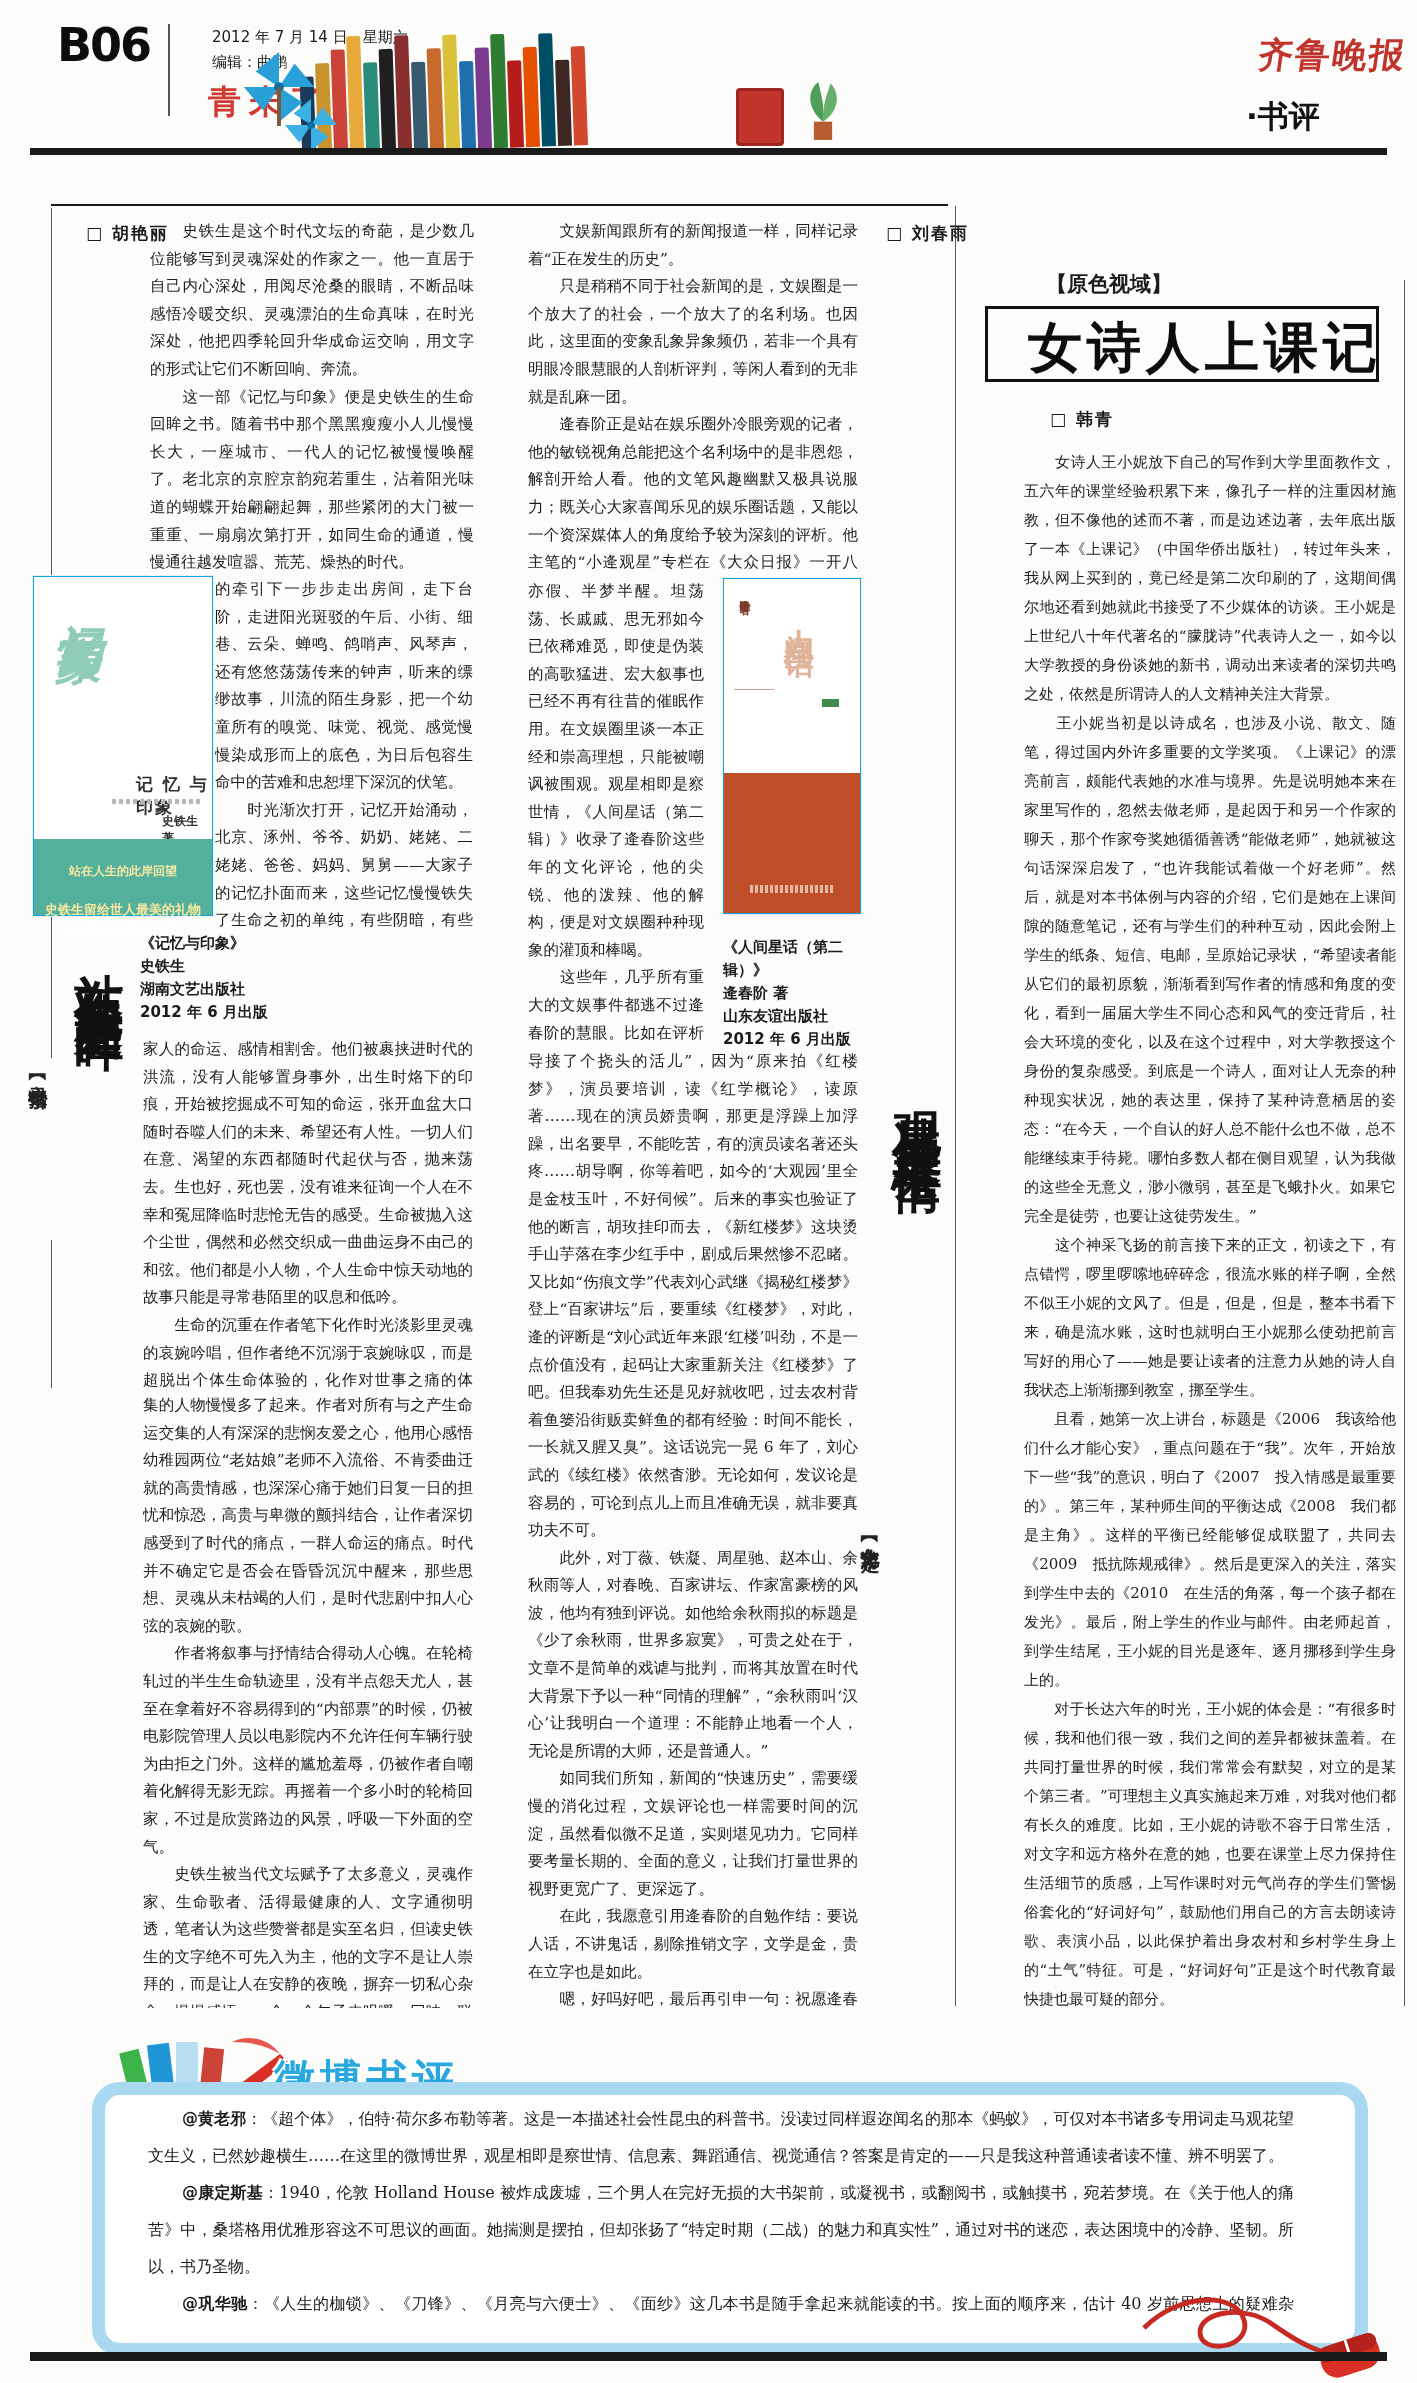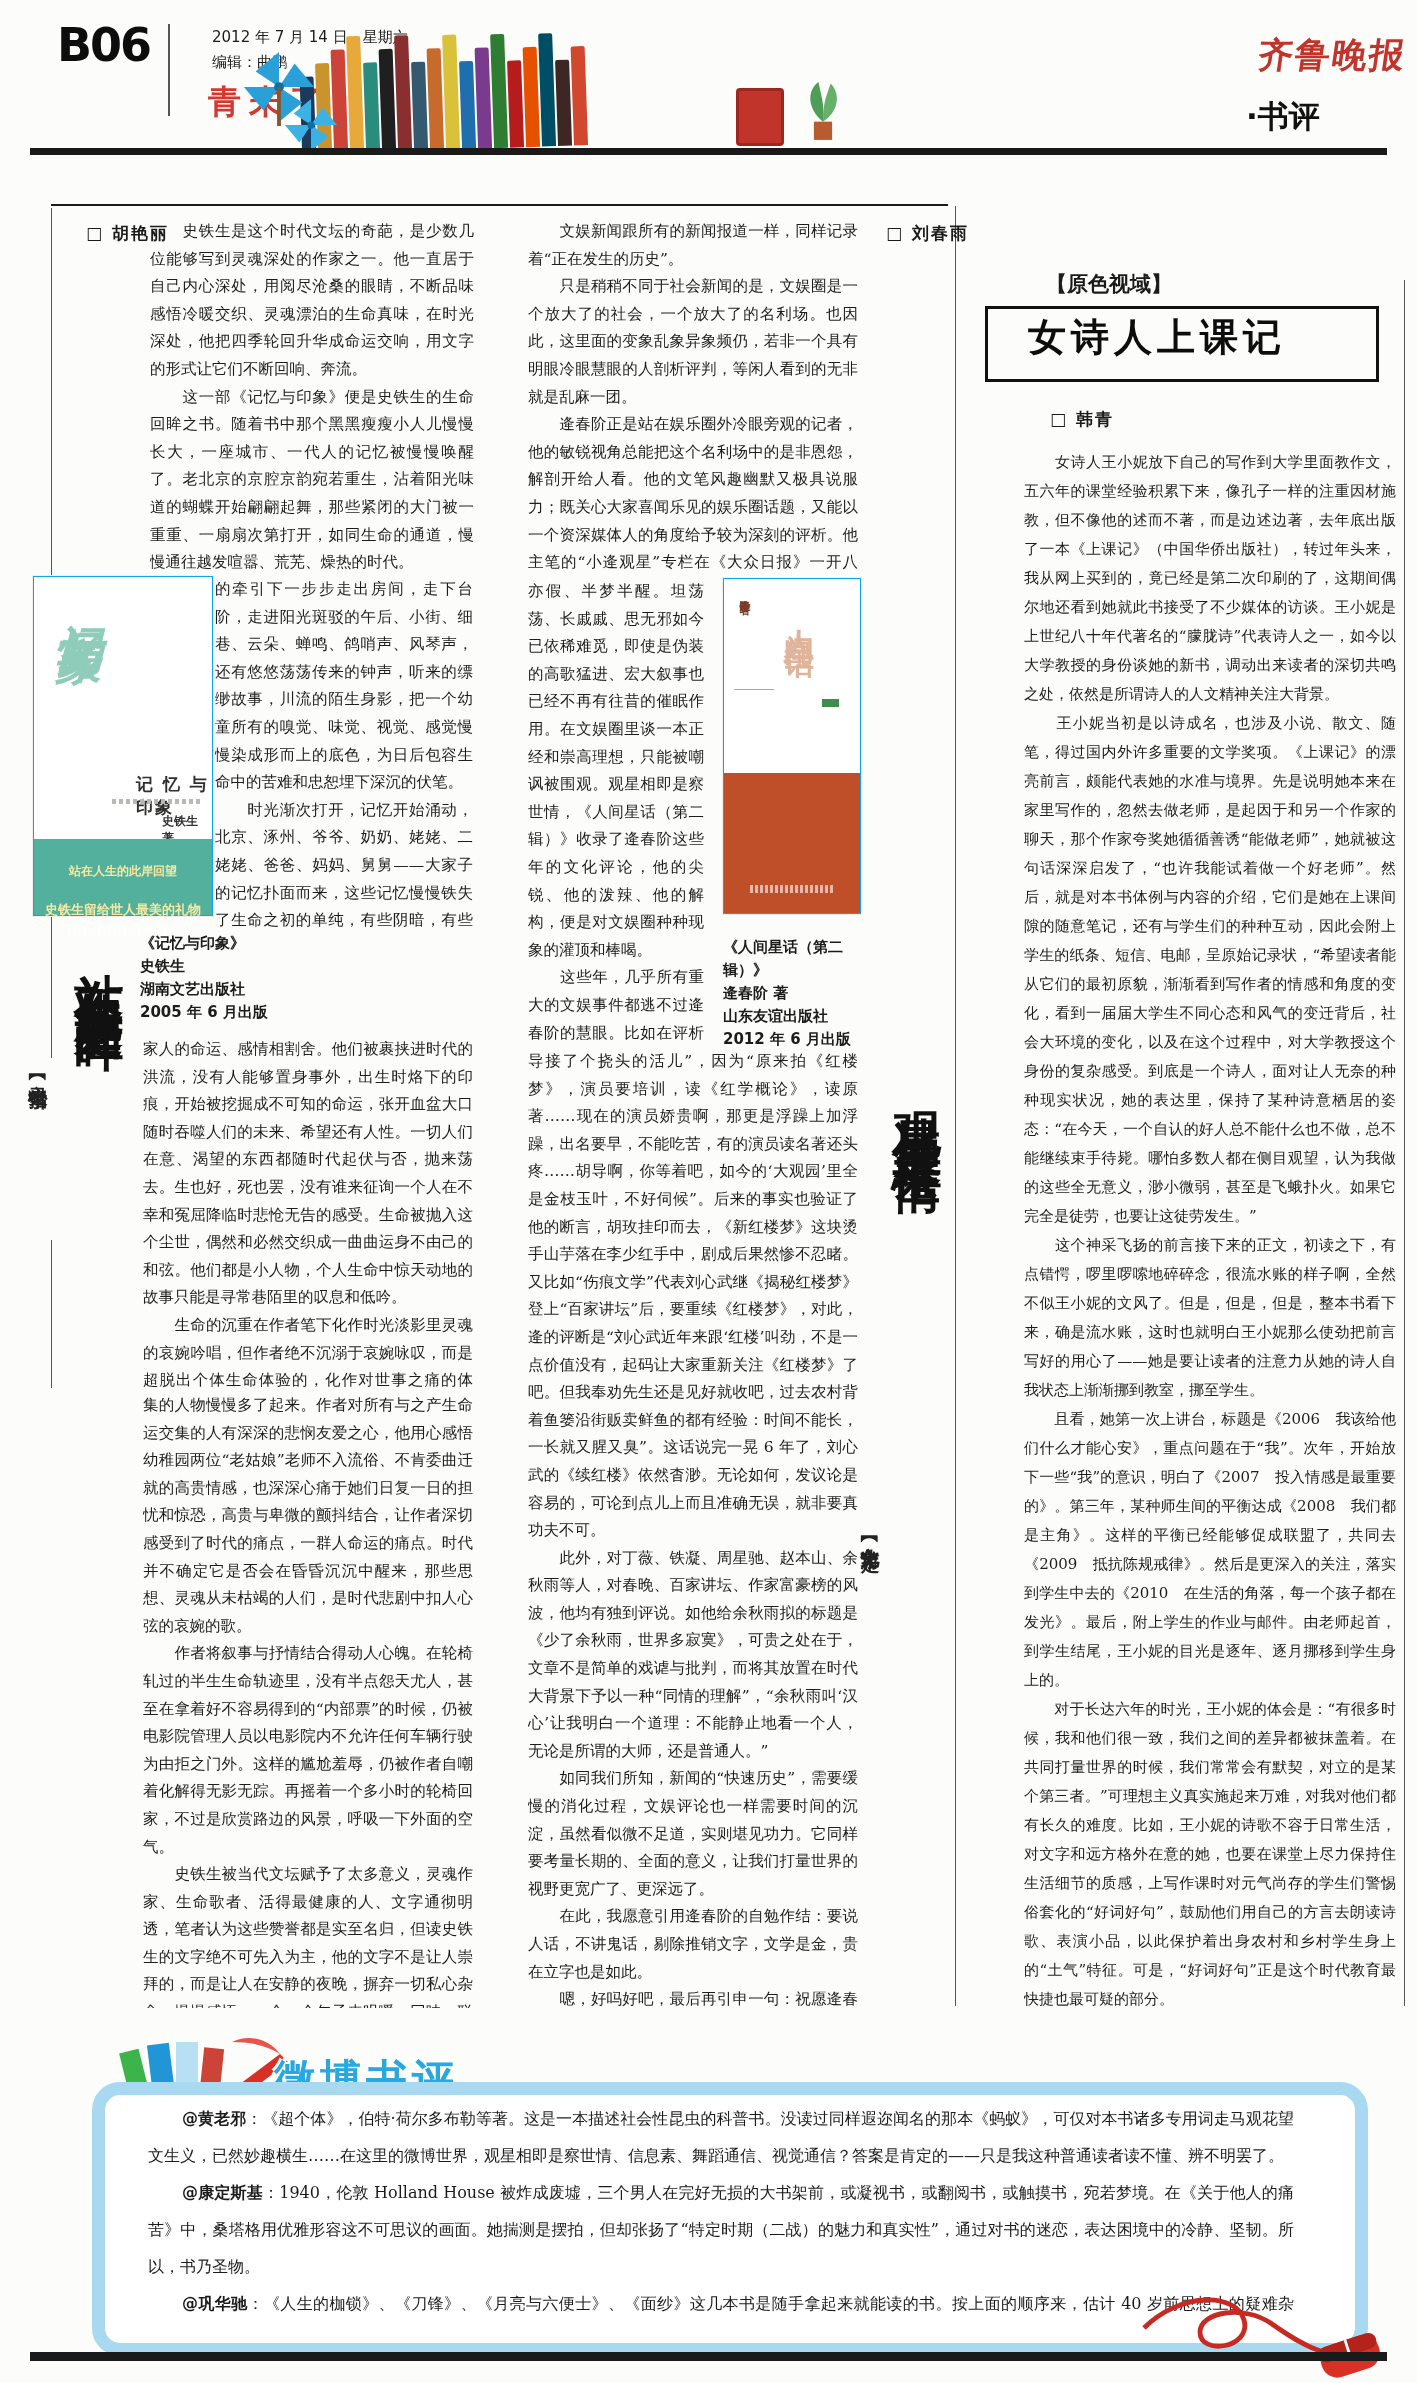--- a/index.html
+++ b/index.html
@@ -111,21 +111,21 @@
       <div style="margin:6px auto 0;width:110px;height:10px;background:repeating-linear-gradient(90deg,rgba(255,255,255,.55) 0 3px,transparent 3px 5px);"></div>
     </div>
   </div>
 
   <div class="abs body-text" style="left:215px;top:576px;width:258px;height:352px;">的牵引下一步步走出房间，走下台阶，走进阳光斑驳的午后、小街、细巷、云朵、蝉鸣、鸽哨声、风琴声，还有悠悠荡荡传来的钟声，听来的缥缈故事，川流的陌生身影，把一个幼童所有的嗅觉、味觉、视觉、感觉慢慢染成形而上的底色，为日后包容生命中的苦难和忠恕埋下深沉的伏笔。
 　　时光渐次打开，记忆开始涌动，北京、涿州、爷爷、奶奶、姥姥、二姥姥、爸爸、妈妈、舅舅——大家子的记忆扑面而来，这些记忆慢慢铁失了生命之初的单纯，有些阴暗，有些模糊，甚至只是一个人形剪影，躲在大衣隐藏的话语和感情转折后，不能被触及却又活生生地与一</div>
 
   <div class="abs meta" style="left:140px;top:932px;width:190px;">《记忆与印象》
 史铁生
 湖南文艺出版社
-2005 年 6 月出版</div>
+2012 年 6 月出版</div>
 
   <div class="abs v-cat" style="left:26px;top:1068px;height:180px;">【心灵指引】</div>
   <div class="abs v-head" style="left:66px;top:934px;height:460px;font-size:49px;letter-spacing:7px;">站在生命远处回眸</div>
 
   <div class="abs body-text" style="left:143px;top:1036px;width:330px;height:352px;">家人的命运、感情相割舍。他们被裹挟进时代的洪流，没有人能够置身事外，出生时烙下的印痕，开始被挖掘成不可知的命运，张开血盆大口随时吞噬人们的未来、希望还有人性。一切人们在意、渴望的东西都随时代起伏与否，抛来荡去。生也好，死也罢，没有谁来征询一个人在不幸和冤屈降临时悲怆无告的感受。生命被抛入这个尘世，偶然和必然交织成一曲曲运身不由己的和弦。他们都是小人物，个人生命中惊天动地的故事只能是寻常巷陌里的叹息和低吟。
 　　生命的沉重在作者笔下化作时光淡影里灵魂的哀婉吟唱，但作者绝不沉溺于哀婉咏叹，而是超脱出个体生命体验的，化作对世事之痛的体悟。时光流逝，同作者的生命展开交</div>
   <div class="abs body-text" style="left:143px;top:1392px;width:330px;height:616px;">集的人物慢慢多了起来。作者对所有与之产生命运交集的人有深深的悲悯友爱之心，他用心感悟幼稚园两位“老姑娘”老师不入流俗、不肯委曲迁就的高贵情感，也深深心痛于她们日复一日的担忧和惊恐，高贵与卑微的颤抖结合，让作者深切感受到了时代的痛点，一群人命运的痛点。时代并不确定它是否会在昏昏沉沉中醒来，那些思想、灵魂从未枯竭的人们，是时代悲剧中扣人心弦的哀婉的歌。
 　　作者将叙事与抒情结合得动人心魄。在轮椅轧过的半生生命轨迹里，没有半点怨天尤人，甚至在拿着好不容易得到的“内部票”的时候，仍被电影院管理人员以电影院内不允许任何车辆行驶为由拒之门外。这样的尴尬羞辱，仍被作者自嘲着化解得无影无踪。再摇着一个多小时的轮椅回家，不过是欣赏路边的风景，呼吸一下外面的空气。
 　　史铁生被当代文坛赋予了太多意义，灵魂作家、生命歌者、活得最健康的人、文字通彻明透，笔者认为这些赞誉都是实至名归，但读史铁生的文字绝不可先入为主，他的文字不是让人崇拜的，而是让人在安静的夜晚，摒弃一切私心杂念，慢慢感悟，一个一个句子来咀嚼、回味、联想的。只有用心品出来的才是味道，品出来的才会在心底开出花朵，它也许就是一个时代的缩影，也许是代代传承的记忆。</div>
 
@@ -160,21 +160,21 @@
 
   <div class="abs body-text" style="left:528px;top:1048px;width:330px;height:960px;">导接了个挠头的活儿”，因为“原来拍《红楼梦》，演员要培训，读《红学概论》，读原著……现在的演员娇贵啊，那更是浮躁上加浮躁，出名要早，不能吃苦，有的演员读名著还头疼……胡导啊，你等着吧，如今的‘大观园’里全是金枝玉叶，不好伺候”。后来的事实也验证了他的断言，胡玫挂印而去，《新红楼梦》这块烫手山芋落在李少红手中，剧成后果然惨不忍睹。又比如“伤痕文学”代表刘心武继《揭秘红楼梦》登上“百家讲坛”后，要重续《红楼梦》，对此，逄的评断是“刘心武近年来跟‘红楼’叫劲，不是一点价值没有，起码让大家重新关注《红楼梦》了吧。但我奉劝先生还是见好就收吧，过去农村背着鱼篓沿街贩卖鲜鱼的都有经验：时间不能长，一长就又腥又臭”。这话说完一晃 6 年了，刘心武的《续红楼》依然杳渺。无论如何，发议论是容易的，可论到点儿上而且准确无误，就非要真功夫不可。
 　　此外，对丁薇、铁凝、周星驰、赵本山、余秋雨等人，对春晚、百家讲坛、作家富豪榜的风波，他均有独到评说。如他给余秋雨拟的标题是《少了余秋雨，世界多寂寞》，可贵之处在于，文章不是简单的戏谑与批判，而将其放置在时代大背景下予以一种“同情的理解”，“余秋雨叫‘汉心’让我明白一个道理：不能静止地看一个人，无论是所谓的大师，还是普通人。”
 　　如同我们所知，新闻的“快速历史”，需要缓慢的消化过程，文娱评论也一样需要时间的沉淀，虽然看似微不足道，实则堪见功力。它同样要考量长期的、全面的意义，让我们打量世界的视野更宽广了、更深远了。
 　　在此，我愿意引用逄春阶的自勉作结：要说人话，不讲鬼话，剔除推销文字，文学是金，贵在立字也是如此。
 　　嗯，好吗好吧，最后再引申一句：祝愿逄春阶和“小逄观星”前路漫长，充满新奇，洞流发现！</div>
 
   <div class="abs sans" style="left:1022px;top:270px;font-size:21px;font-weight:bold;">【原色视域】</div>
 
   <div class="abs" style="left:985px;top:306px;width:388px;height:70px;border:3px solid #111;"></div>
-  <div class="abs sans" style="left:1004px;top:312px;font-size:38px;font-weight:900;letter-spacing:5px;color:#0d0d0d;">女诗人上课记</div>
+  <div class="abs sans" style="left:1004px;top:312px;font-size:54px;font-weight:900;letter-spacing:5px;color:#0d0d0d;">女诗人上课记</div>
 
   <div class="abs byline sans" style="left:1026px;top:408px;">□ 韩青</div>
 
   <div class="abs body-text" style="left:1024px;top:448px;width:372px;height:1560px;font-size:15px;line-height:29px;">　　女诗人王小妮放下自己的写作到大学里面教作文，五六年的课堂经验积累下来，像孔子一样的注重因材施教，但不像他的述而不著，而是边述边著，去年底出版了一本《上课记》（中国华侨出版社），转过年头来，我从网上买到的，竟已经是第二次印刷的了，这期间偶尔地还看到她就此书接受了不少媒体的访谈。王小妮是上世纪八十年代著名的“朦胧诗”代表诗人之一，如今以大学教授的身份谈她的新书，调动出来读者的深切共鸣之处，依然是所谓诗人的人文精神关注大背景。
 　　王小妮当初是以诗成名，也涉及小说、散文、随笔，得过国内外许多重要的文学奖项。《上课记》的漂亮前言，颇能代表她的水准与境界。先是说明她本来在家里写作的，忽然去做老师，是起因于和另一个作家的聊天，那个作家夸奖她循循善诱“能做老师”，她就被这句话深深启发了，“也许我能试着做一个好老师”。然后，就是对本书体例与内容的介绍，它们是她在上课间隙的随意笔记，还有与学生们的种种互动，因此会附上学生的纸条、短信、电邮，呈原始记录状，“希望读者能从它们的最初原貌，渐渐看到写作者的情感和角度的变化，看到一届届大学生不同心态和风气的变迁背后，社会大环境的变化，以及在这个过程中，对大学教授这个身份的复杂感受。到底是一个诗人，面对让人无奈的种种现实状况，她的表达里，保持了某种诗意栖居的姿态：“在今天，一个自认的好人总不能什么也不做，总不能继续束手待毙。哪怕多数人都在侧目观望，认为我做的这些全无意义，渺小微弱，甚至是飞蛾扑火。如果它完全是徒劳，也要让这徒劳发生。”
 　　这个神采飞扬的前言接下来的正文，初读之下，有点错愕，啰里啰嗦地碎碎念，很流水账的样子啊，全然不似王小妮的文风了。但是，但是，但是，整本书看下来，确是流水账，这时也就明白王小妮那么使劲把前言写好的用心了——她是要让读者的注意力从她的诗人自我状态上渐渐挪到教室，挪至学生。
 　　且看，她第一次上讲台，标题是《2006　我该给他们什么才能心安》，重点问题在于“我”。次年，开始放下一些“我”的意识，明白了《2007　投入情感是最重要的》。第三年，某种师生间的平衡达成《2008　我们都是主角》。这样的平衡已经能够促成联盟了，共同去《2009　抵抗陈规戒律》。然后是更深入的关注，落实到学生中去的《2010　在生活的角落，每一个孩子都在发光》。最后，附上学生的作业与邮件。由老师起首，到学生结尾，王小妮的目光是逐年、逐月挪移到学生身上的。
 　　对于长达六年的时光，王小妮的体会是：“有很多时候，我和他们很一致，我们之间的差异都被抹盖着。在共同打量世界的时候，我们常常会有默契，对立的是某个第三者。”可理想主义真实施起来万难，对我对他们都有长久的难度。比如，王小妮的诗歌不容于日常生活，对文字和远方格外在意的她，也要在课堂上尽力保持住生活细节的质感，上写作课时对元气尚存的学生们警惕俗套化的“好词好句”，鼓励他们用自己的方言去朗读诗歌、表演小品，以此保护着出身农村和乡村学生身上的“土气”特征。可是，“好词好句”正是这个时代教育最快捷也最可疑的部分。
 　　况且，当下高校教育被质疑最多的是“教的痛心、学的反胃”。早几年前，画家陈丹青辞去教职，“误导青年，在每一个环节上都不能心安”，现在看来难的不仅仅是学生、教师，媒体和舆论也是如此——“不和学生抢饭碗”，“不骂学生是王八蛋”。比之陈丹青那份激烈与偏执，女诗人王小妮的情绪是克制的，她的敏锐又有一种谦逊的冷峻。由此观之，《上课记》能够热销很顺理成章，因为，它提供了一种新的出版范式读本。</div>
 

